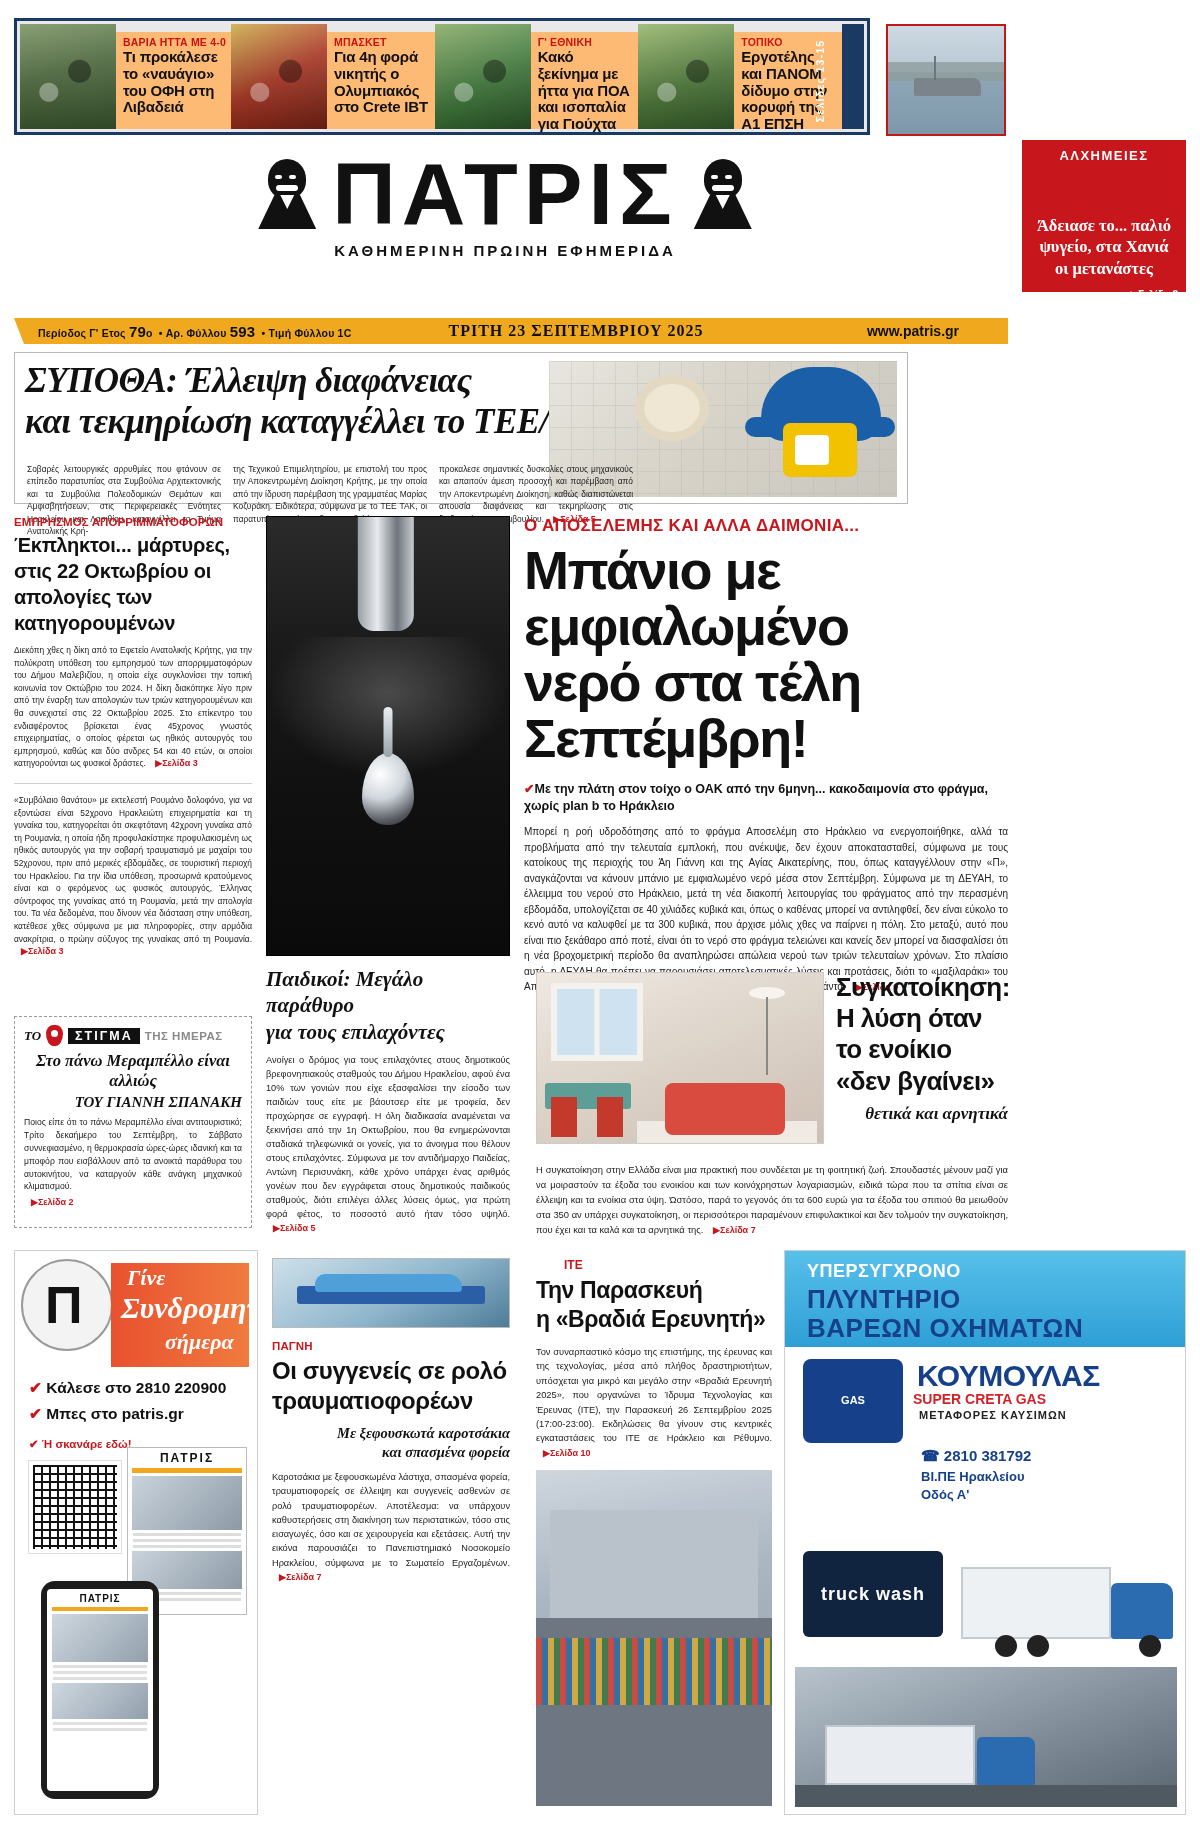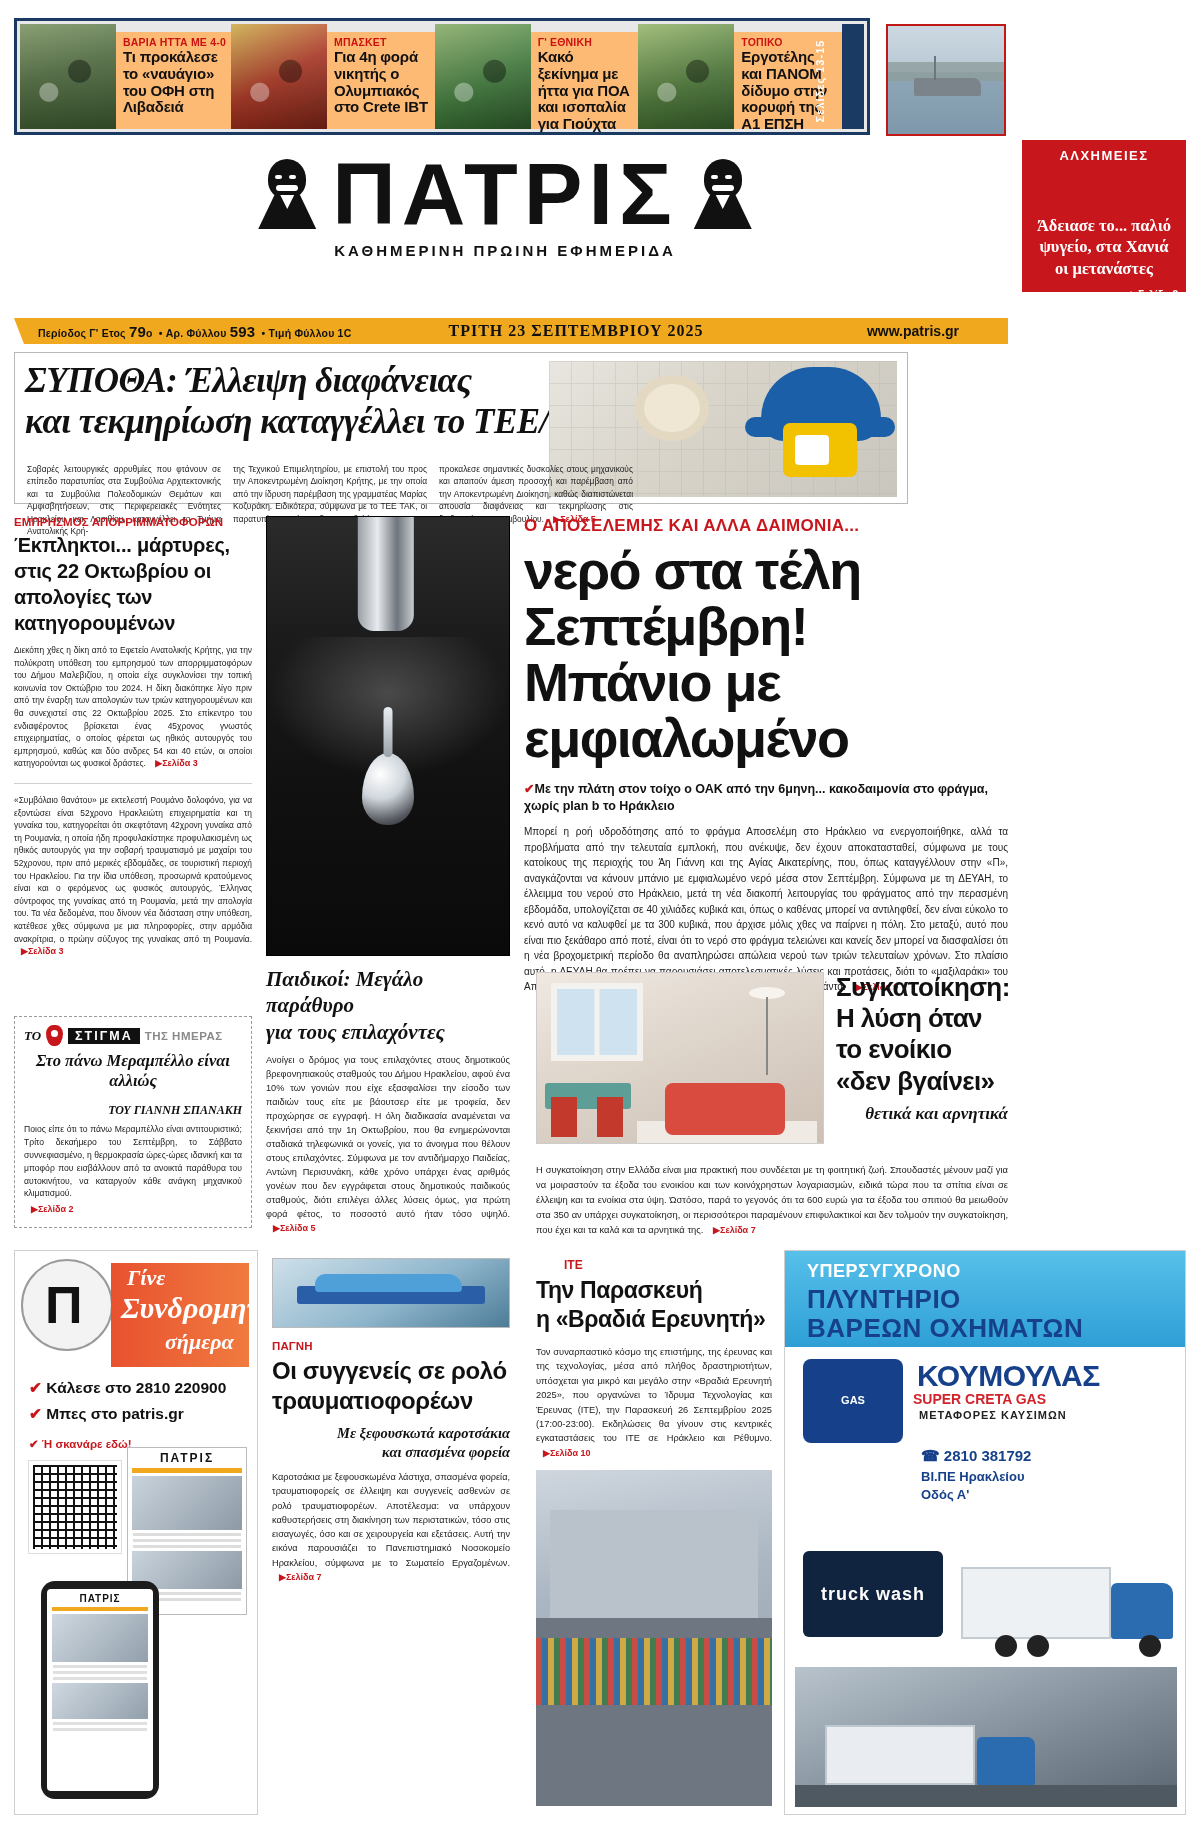--- a/index.html
+++ b/index.html
@@ -143,21 +143,21 @@
      border:1px dashed #9b9b9b; padding:8px 9px; background:#fff;}
   .st-head{ display:flex; align-items:center; gap:5px; }
   .st-to{ font-family:"Liberation Serif",serif; font-style:italic; font-weight:700; font-size:13px;}
   .st-pin{ width:17px;height:21px;background:#c8171c;border-radius:50% 50% 50% 50%/45% 45% 70% 70%; position:relative;}
   .st-pin:after{content:"";position:absolute;left:5px;top:5px;width:7px;height:7px;background:#fff;border-radius:50%;}
   .st-badge{ background:#111; color:#fff; font-size:12.5px; font-weight:700; padding:1px 7px; letter-spacing:2px;}
   .st-day{ font-size:11.5px; font-weight:700; color:#8a8a8a; letter-spacing:.5px;}
   .st-title{ font-family:"Liberation Serif",serif; font-style:italic; font-weight:700;
      font-size:16.5px; margin-top:5px; color:#111; text-align:center;}
   .st-author{ font-family:"Liberation Serif",serif; font-style:italic; font-weight:700;
-     font-size:12px; text-align:right; margin-top:12px; color:#111;}
+     font-size:15px; text-align:right; margin-top:3px; color:#111;}
   .st-body{ font-size:8.6px; line-height:1.5; text-align:justify; margin-top:5px; color:#222;}
 
   
   .paid{ position:absolute; left:266px; top:966px; width:244px; }
   .paid-head{ font-family:"Liberation Serif",serif; font-style:italic; font-weight:700;
      font-size:21px; line-height:1.25; color:#111;}
   .paid-body{ font-size:9.2px; line-height:1.52; text-align:justify; color:#222; margin-top:9px;}
 
   
   .syg-photo{ position:absolute; left:536px; top:972px; width:288px; height:172px;
@@ -410,22 +410,22 @@
 
   <div class="water">
     <div class="glow"></div>
       <div class="tap"></div>
       <div class="drop"></div>
   </div>
 
   <div class="feat">
     <div class="feat-kicker">Ο ΑΠΟΣΕΛΕΜΗΣ ΚΑΙ ΑΛΛΑ ΔΑΙΜΟΝΙΑ...</div>
     <div class="feat-head">
+      <div>Μπάνιο με εμφιαλωμένο</div>
       <div>νερό στα τέλη Σεπτέμβρη!</div>
-      <div>Μπάνιο με εμφιαλωμένο</div>
     </div>
     <div class="feat-sub">
       <span class="check">✔</span><span>Με την πλάτη στον τοίχο ο ΟΑΚ από την 6μηνη... κακοδαιμονία στο φράγμα,</span>
       <div>χωρίς plan b το Ηράκλειο</div>
     </div>
     <div class="feat-body">
       <span>Μπορεί η ροή υδροδότησης από το φράγμα Αποσελέμη στο Ηράκλειο να ενεργοποιήθηκε, αλλά τα προβλήματα από την τελευταία εμπλοκή, που ανέκυψε, δεν έχουν αποκατασταθεί, σύμφωνα με τους κατοίκους της περιοχής του Άη Γιάννη και της Αγίας Αικατερίνης, που, όπως καταγγέλλουν στην «Π», αναγκάζονται να κάνουν μπάνιο με εμφιαλωμένο νερό μέσα στον Σεπτέμβρη. Σύμφωνα με τη ΔΕΥΑΗ, το έλλειμμα του νερού στο Ηράκλειο, μετά τη νέα διακοπή λειτουργίας του φράγματος από την περασμένη εβδομάδα, υπολογίζεται σε 40 χιλιάδες κυβικά και, όπως ο καθένας μπορεί να αντιληφθεί, δεν είναι εύκολο το κενό αυτό να καλυφθεί με τα 300 κυβικά, που άρχισε μόλις χθες να παίρνει η πόλη. Στο μεταξύ, αυτό που είναι πιο ξεκάθαρο από ποτέ, είναι ότι το νερό στο φράγμα τελειώνει και κανείς δεν μπορεί να διασφαλίσει ότι η νέα βροχομετρική περίοδο θα αναπληρώσει απώλεια νερού των τριών τελευταίων χρόνων. Στο πλαίσιο αυτό, η ΔΕΥΑΗ θα πρέπει να παρουσιάσει αποτελεσματικές λύσεις και προτάσεις, διότι το «μαξιλαράκι» του Αποσελέμη δεν είναι σίγουρο ότι θα εξακολουθεί να λειτουργεί για πάντα.</span>
       <span class="pg">▶<span>Σελίδα 9</span></span>
     </div>
   </div>

